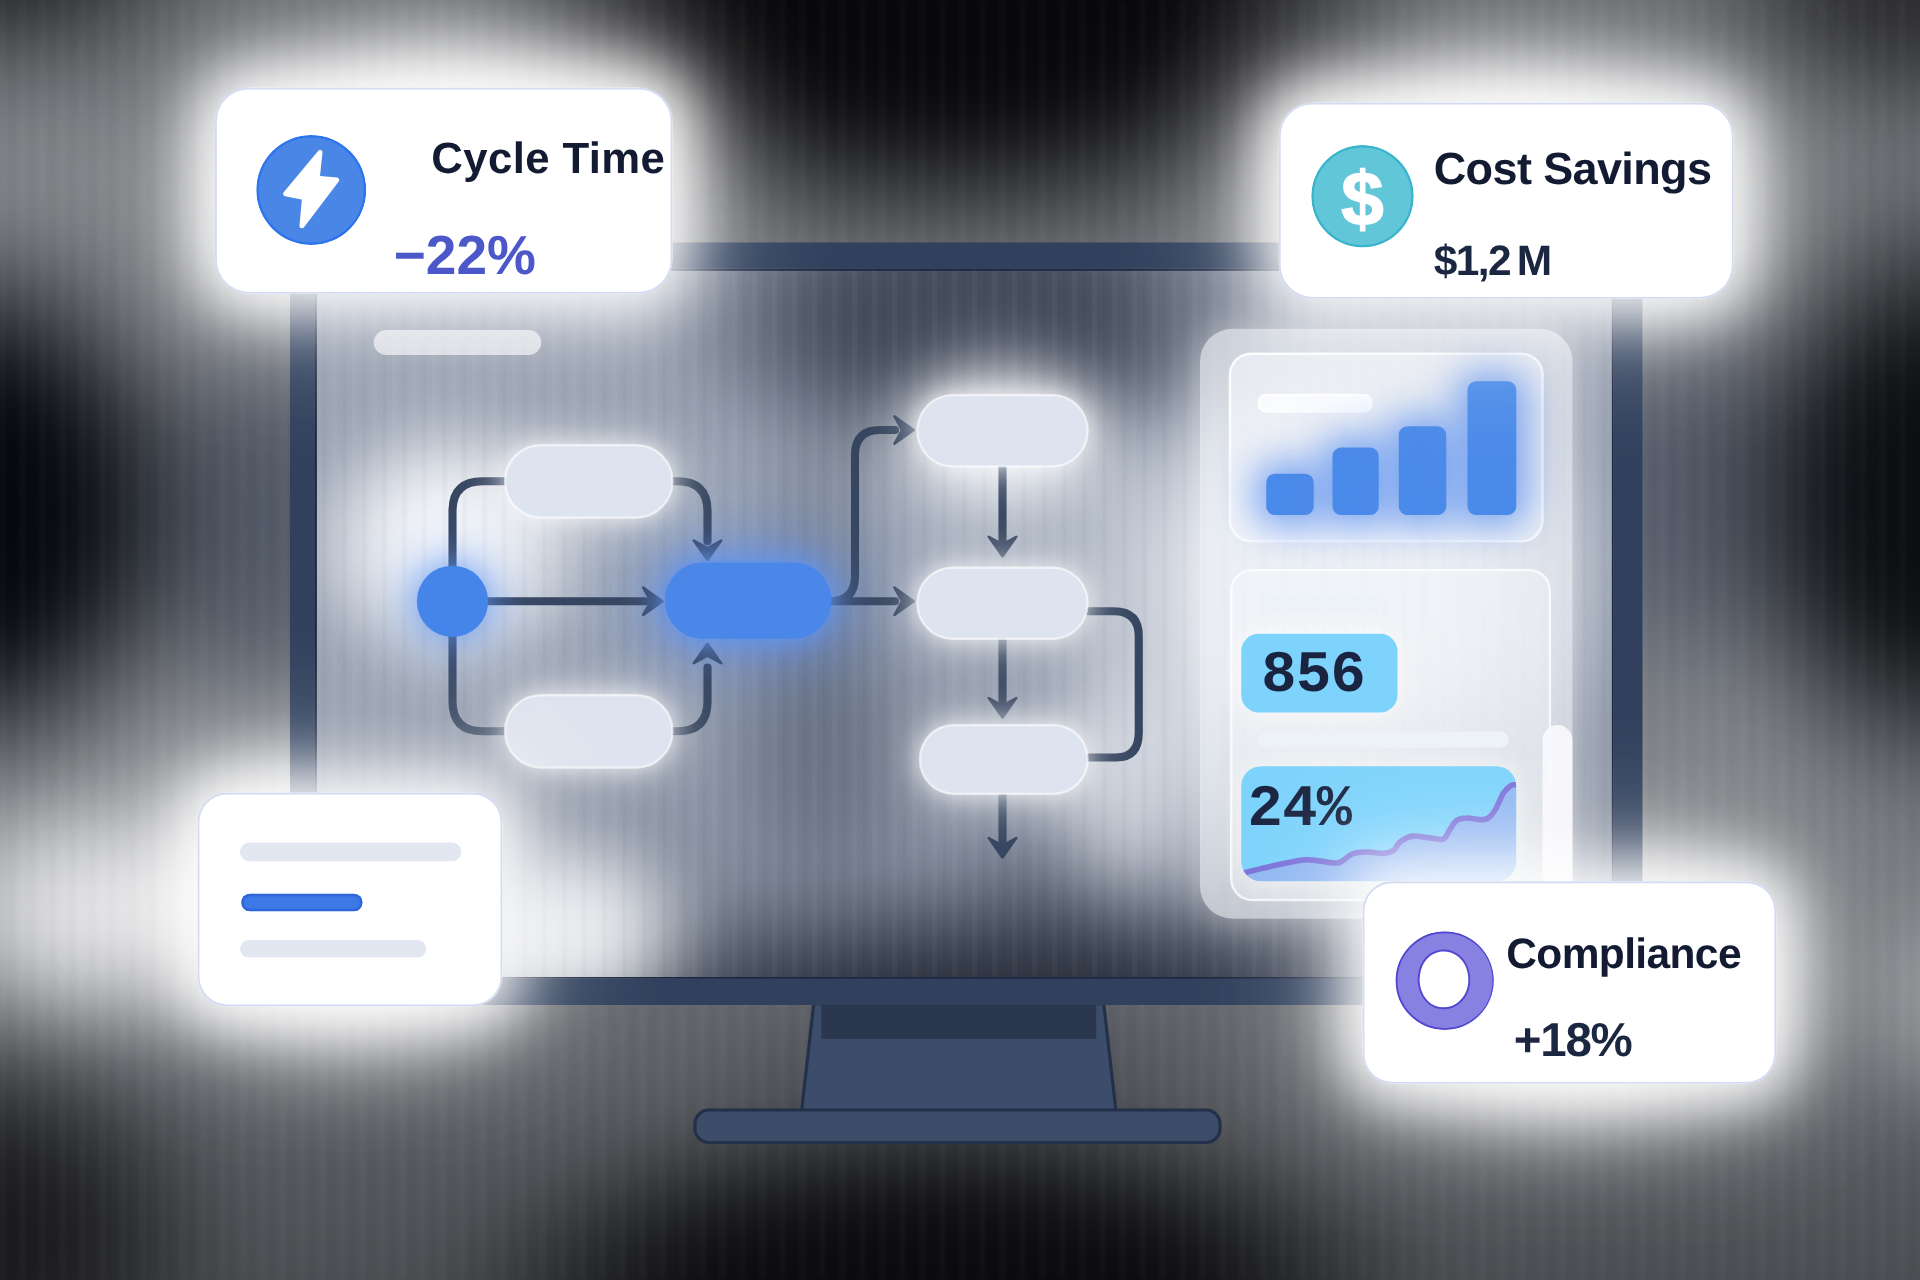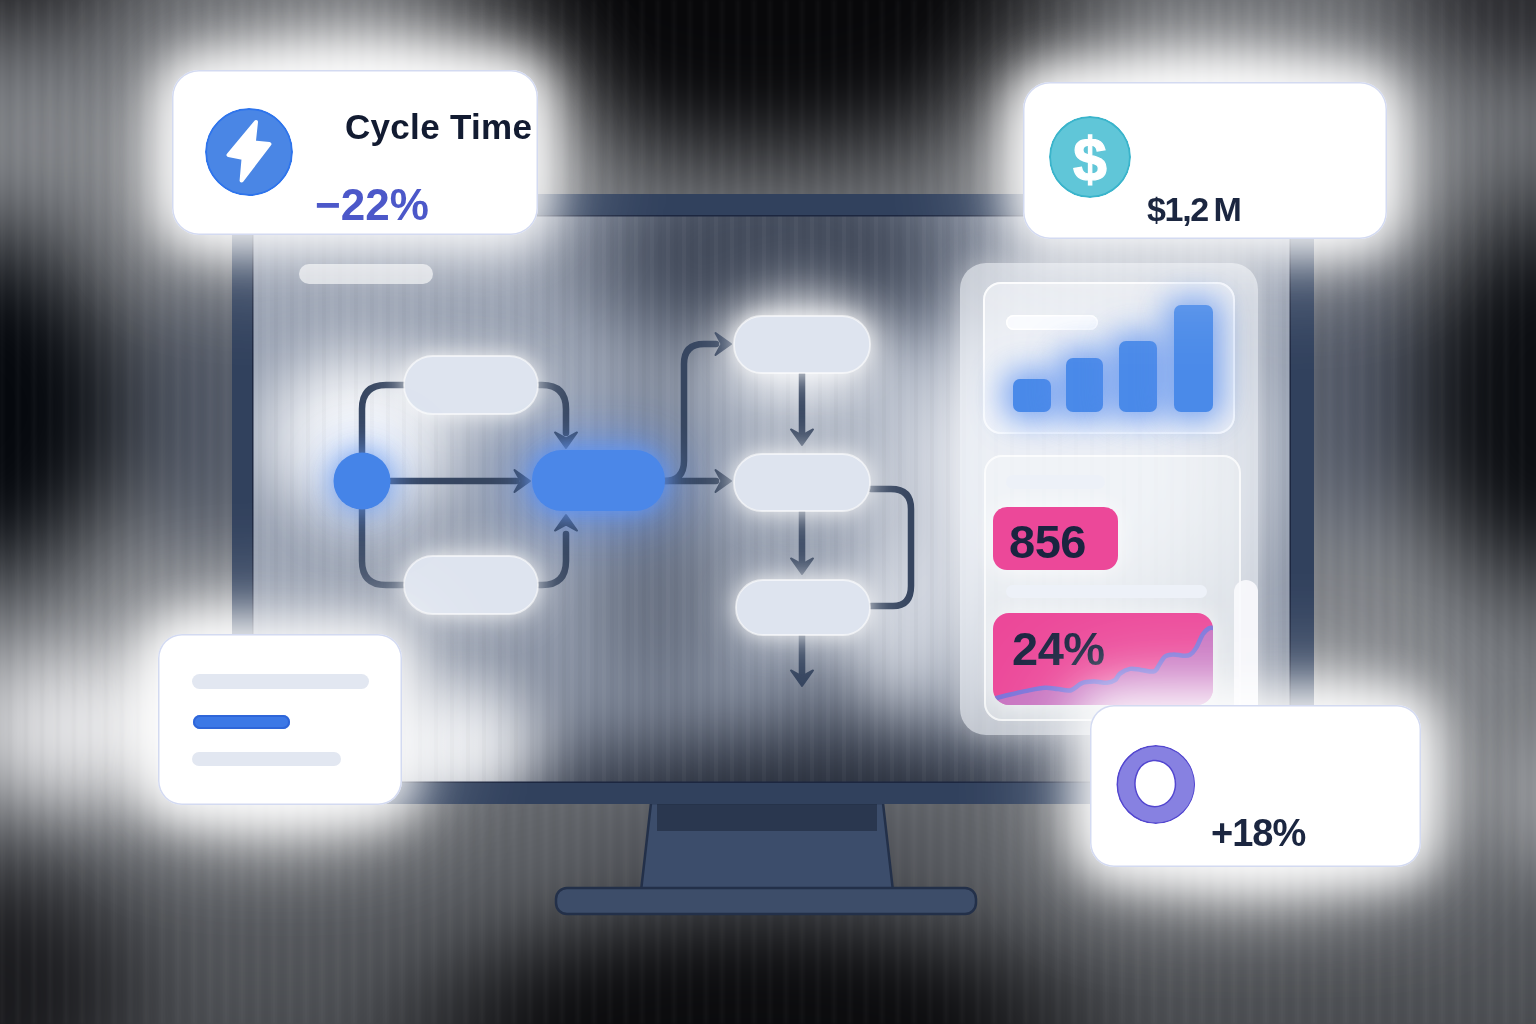--- a/index.html
+++ b/index.html
@@ -48,21 +48,21 @@
       radial-gradient(90px 320px at 475px 350px, rgba(96,104,120,0.45) 0 30%, rgba(96,104,120,0) 72%),
       radial-gradient(130px 180px at 480px 460px, rgba(82,91,108,0.5) 0 30%, rgba(82,91,108,0) 72%),
       radial-gradient(120px 140px at 670px 590px, rgba(88,96,112,0.5) 0 30%, rgba(88,96,112,0) 72%),
       linear-gradient(180deg,#8992a4 0%,#9fa8b8 40%,#8e97a8 70%,#646c7c 100%);
   }
   .skel-line{position:absolute;left:49px;top:51px;width:134px;height:20px;border-radius:10px;background:rgba(255,255,255,0.62);}
   .panel{position:absolute;left:710px;top:50px;width:298px;height:472px;border-radius:26px;background:rgba(243,246,251,0.65);box-shadow:0 0 34px rgba(255,255,255,0.5);}
   .p-card1{position:absolute;left:23px;top:19px;width:252px;height:152px;border-radius:18px;background:rgba(248,250,253,0.55);box-shadow:inset 0 0 0 2px rgba(255,255,255,0.85);}
   .bar{position:absolute;background:#4a8ae9;border-radius:7px;box-shadow:0 0 30px 10px rgba(88,142,238,0.75);}
   .p-line2{position:absolute;left:46px;top:212px;width:99px;height:14px;border-radius:7px;background:#edf1f8;}
-  .chip{position:absolute;background:#ec4899;border-radius:14px;box-shadow:0 0 22px rgba(255,255,255,0.75);}
+  .chip{position:absolute;background:#7dd3fc;border-radius:14px;box-shadow:0 0 22px rgba(255,255,255,0.75);font-family:Liberation Mono, monospace;}
   .chip .num{position:absolute;left:16px;top:11px;font-size:47px;font-weight:bold;color:#1a2440;letter-spacing:-0.5px;line-height:1;}
   .p-line3{position:absolute;left:46px;top:322px;width:201px;height:13px;border-radius:7px;background:#edf1f8;}
   .p-strip{position:absolute;left:274px;top:317px;width:24px;height:138px;border-radius:12px;background:rgba(249,250,253,0.9);}
   
   .card{position:absolute;z-index:6;background:#fff;border-radius:27px;box-shadow:0 0 46px 14px rgba(255,255,255,0.95), 0 0 100px 34px rgba(255,255,255,0.4), inset 0 0 0 1.5px rgba(203,211,238,0.85);}
   .card .title{position:absolute;font-weight:bold;color:#121b31;line-height:1;white-space:nowrap;}
   .card .value{position:absolute;font-weight:bold;color:#1b2640;line-height:1;white-space:nowrap;margin-top:23px;}
   #card-cycle{left:172px;top:70px;width:366px;height:165px;}
   #card-cycle .title{left:141px;top:39px;font-size:35px;letter-spacing:0.3px;margin-left:32px;}
   #card-cycle .value{left:143px;top:90px;font-size:44px;color:#4c58c9;}
@@ -125,21 +125,21 @@
         <div class="bar" style="left:191px;top:23px;width:39px;height:107px;"></div>
       </div>
       <div style="position:absolute;left:24px;top:192px;width:257px;height:266px;border-radius:18px;background:rgba(250,251,253,0.35);box-shadow:inset 0 0 0 2px rgba(255,255,255,0.7);"></div>
       <div class="p-line2"></div>
       <div class="chip" style="left:33px;top:244px;width:125px;height:63px;">
           <div class="num">856</div>
         </div>
       <div class="p-line3"></div>
       <div class="p-strip"></div>
       <div class="chip" style="left:33px;top:350px;width:220px;height:92px;overflow:hidden;border-radius:16px;">
-        <div class="num" style="top:12px;left:19px;">24%</div>
+        <div class="num" style="top:12px;left:5px;">24%</div>
         <svg width="220" height="92" viewBox="0 0 220 92" style="position:absolute;left:0;top:0;">
           <path d="M 0 86 C 2.3 85.4 8.2 83.7 14 82.3 C 19.8 80.9 28.7 78.8 35 77.6 C 41.3 76.3 47.0 75.0 52 74.8 C 57.0 74.5 60.7 75.7 65 76.1 C 69.3 76.5 74.0 78.2 78 77.2 C 82.0 76.2 85.2 71.5 89 70.1 C 92.8 68.7 96.8 68.7 101 68.6 C 105.2 68.5 110.5 69.9 114 69.7 C 117.5 69.5 119.8 68.7 122 67.2 C 124.2 65.7 124.5 62.5 127 60.6 C 129.5 58.7 133.5 56.5 137 55.9 C 140.5 55.3 144.0 56.5 148 56.9 C 152.0 57.3 158.0 59.2 161 58.4 C 164.0 57.6 164.2 54.6 166 52.1 C 167.8 49.6 169.7 45.4 172 43.6 C 174.3 41.8 177.0 41.5 180 41.4 C 183.0 41.2 187.2 42.6 190 42.7 C 192.8 42.8 194.8 43.1 197 41.8 C 199.2 40.5 200.8 38.6 203 35.1 C 205.2 31.6 207.8 24.3 210 21 C 212.2 17.7 214.3 16.3 216 15.3 C 217.7 14.3 219.3 15.0 220 14.9 L 220 92 L 0 92 Z" fill="rgba(163,155,232,0.5)"></path>
           <path d="M 0 86 C 2.3 85.4 8.2 83.7 14 82.3 C 19.8 80.9 28.7 78.8 35 77.6 C 41.3 76.3 47.0 75.0 52 74.8 C 57.0 74.5 60.7 75.7 65 76.1 C 69.3 76.5 74.0 78.2 78 77.2 C 82.0 76.2 85.2 71.5 89 70.1 C 92.8 68.7 96.8 68.7 101 68.6 C 105.2 68.5 110.5 69.9 114 69.7 C 117.5 69.5 119.8 68.7 122 67.2 C 124.2 65.7 124.5 62.5 127 60.6 C 129.5 58.7 133.5 56.5 137 55.9 C 140.5 55.3 144.0 56.5 148 56.9 C 152.0 57.3 158.0 59.2 161 58.4 C 164.0 57.6 164.2 54.6 166 52.1 C 167.8 49.6 169.7 45.4 172 43.6 C 174.3 41.8 177.0 41.5 180 41.4 C 183.0 41.2 187.2 42.6 190 42.7 C 192.8 42.8 194.8 43.1 197 41.8 C 199.2 40.5 200.8 38.6 203 35.1 C 205.2 31.6 207.8 24.3 210 21 C 212.2 17.7 214.3 16.3 216 15.3 C 217.7 14.3 219.3 15.0 220 14.9" fill="none" stroke="#7b72d9" stroke-width="4.5" stroke-linejoin="round" stroke-linecap="round"></path>
         </svg>
       </div>
     </div>
   </div>
   <div class="frame"></div>
   <div class="stripes"></div>
 
@@ -150,28 +150,30 @@
     </svg>
     <div class="title">Cycle Time</div>
     <div class="value">−22%</div>
   </div>
 
   <div class="card" id="card-cost">
     <svg class="icon" style="left:26px;top:34px;" width="82" height="82" viewBox="0 0 82 82">
       <circle cx="41" cy="41" r="40" fill="#60c6d8" stroke="#3ab4cb" stroke-width="2"></circle>
       <text x="41" y="64" text-anchor="middle" font-family="Liberation Sans,sans-serif" font-size="61" font-weight="bold" fill="#fff" stroke="#fff" stroke-width="1.2">$</text>
     </svg>
+    <div class="title">Cost Savings</div>
     <div class="value">$1,2 M</div>
   </div>
 
   <div class="card" id="card-comp">
     <svg class="icon" style="left:26px;top:40px;" width="79" height="79" viewBox="0 0 79 79">
       <circle cx="40" cy="39.5" r="38.75" fill="#8781e1" stroke="#5246cf" stroke-width="1.5"></circle>
       <path d="M37 15.5 C46 14.5 55 20.5 58 30 C61 39.5 59.5 50 51.5 57 C44.5 63 33 63.5 26 56.5 C19.5 50 17.5 40 20 31 C22.5 22 29 16.5 37 15.5 Z" fill="#fff" stroke="#5246cf" stroke-width="1.5"></path>
     </svg>
+    <div class="title">Compliance</div>
     <div class="value">+18%</div>
   </div>
 
   <div class="card" id="card-skel">
     <div class="sk" style="left:34px;top:40px;width:177px;height:15px;background:#e2e7f1;"></div>
     <div class="sk" style="left:35px;top:81px;width:97px;height:14px;background:#3c78e6;box-shadow:inset 0 0 0 2px #2f66d9;"></div>
     <div class="sk" style="left:34px;top:118px;width:149px;height:14px;background:#e2e7f1;"></div>
   </div>
 </div>
 

